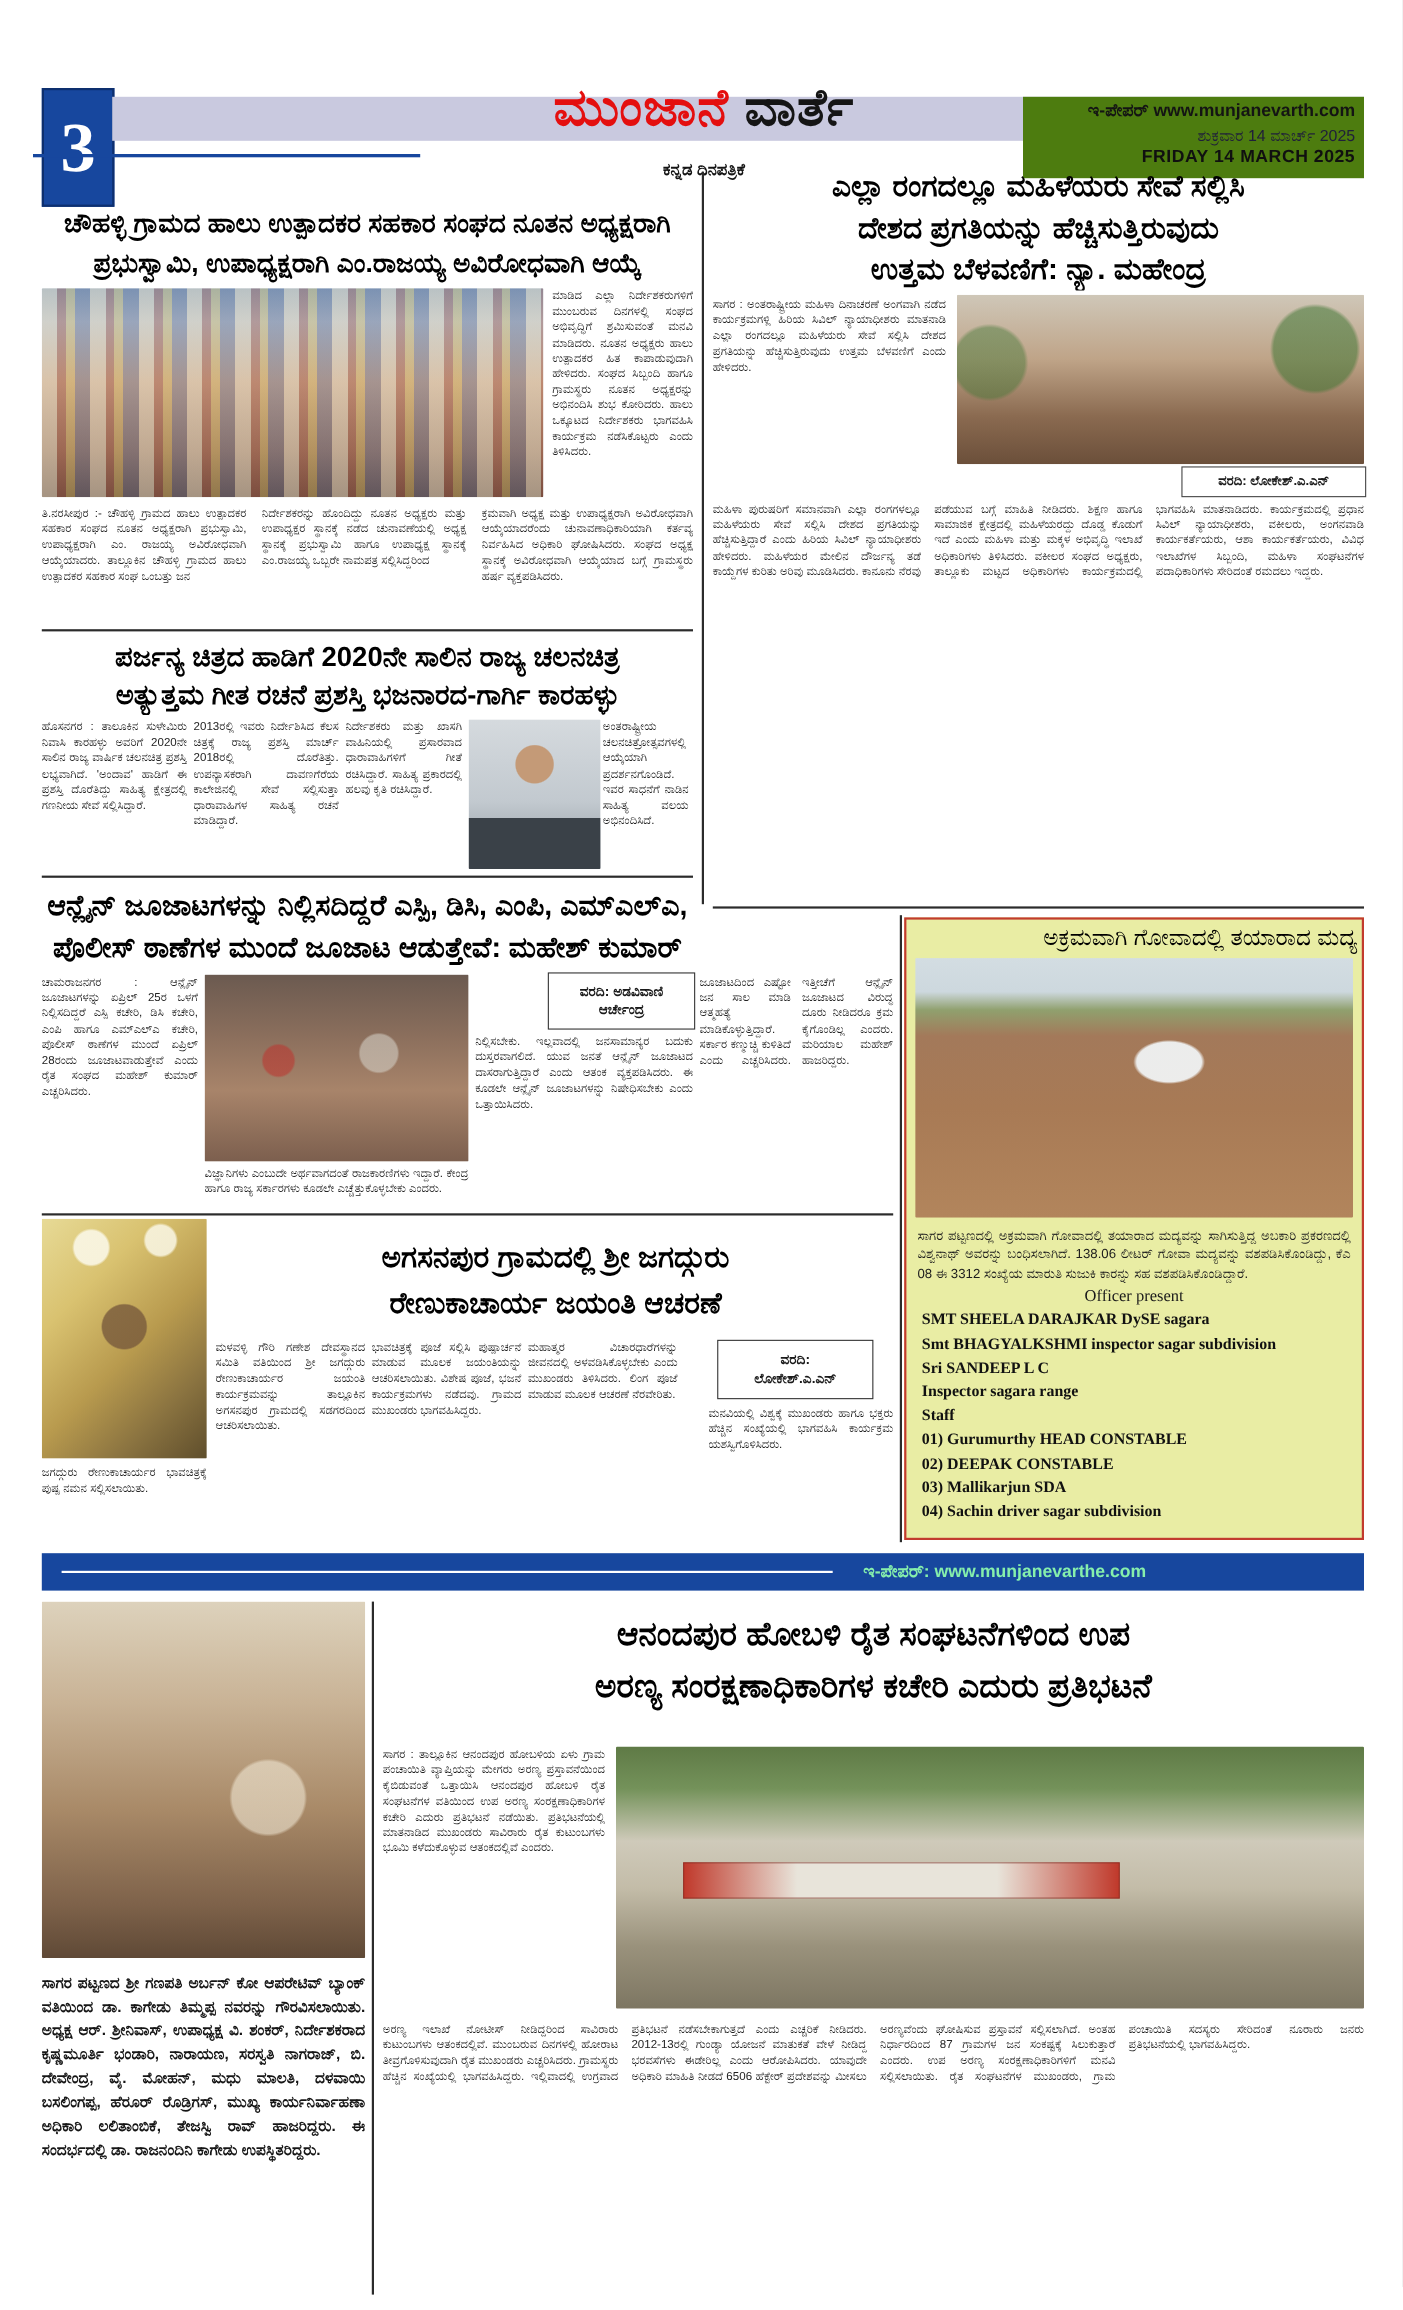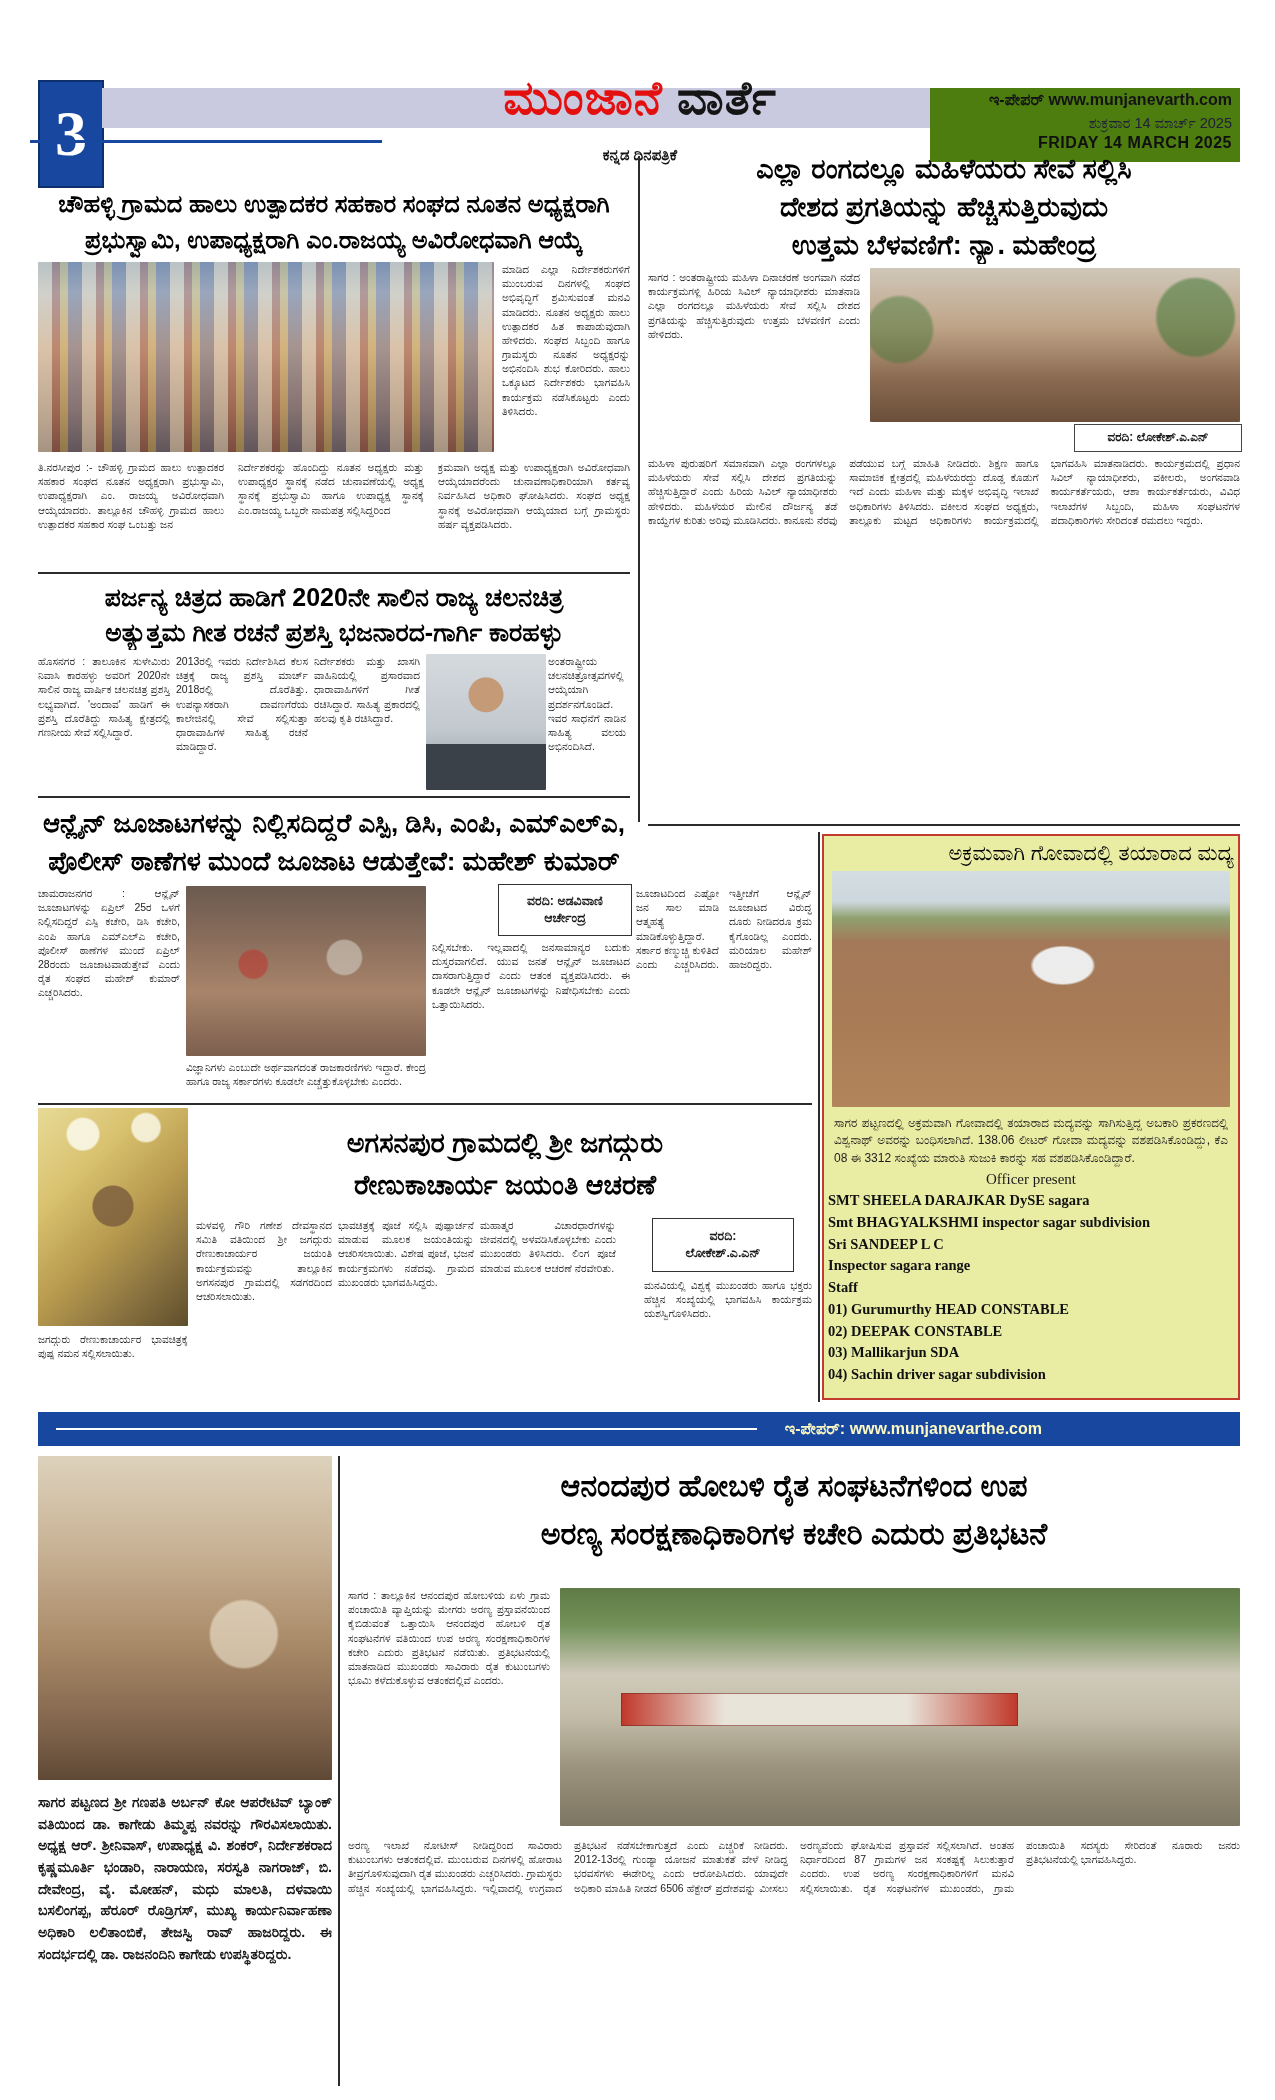--- a/index.html
+++ b/index.html
@@ -24,25 +24,25 @@
                    font-family:"Liberation Sans",sans-serif;}
   #masthead{text-align:center;font-size:47px;font-weight:bold;letter-spacing:1px;white-space:nowrap;}
   #masthead .red{color:#e40f0f;} #masthead .blk{color:#151515;margin-left:14px;}
   #tagline{text-align:center;font-size:15px;font-weight:bold;color:#141414;}
   
   #liquor-box{background:#e9eda4;border:2.5px solid #c23b2e;box-sizing:border-box;}
   #liquor-box .lb-head{font-size:21px;font-weight:normal;text-align:right;padding:5px 4px 4px;color:#000;}
   #liquor-box .lb-para{font-size:12px;line-height:1.45;text-align:justify;padding:8px 10px 2px;color:#1c1c1c;}
   #liquor-box .lb-title{font-family:"Liberation Serif",serif;font-weight:normal;font-size:15px;text-align:center;padding-top:2px;}
   #liquor-box .lb-list{font-family:"Liberation Serif",serif;font-weight:bold;font-size:14.5px;line-height:1.5;
-                       padding:2px 8px 6px 4px;color:#111;}
+                       padding:2px 8px 6px 14px;color:#111;}
   
   #mid-banner{background:#17479e;display:flex;align-items:center;padding:0 18px;box-sizing:border-box;}
   #mid-banner .rule{flex:1;height:2px;background:#fff;margin-right:28px;}
-  #mid-banner .lbl{color:#fef9c3;font-weight:bold;font-size:16px;white-space:nowrap;margin-right:180px;}
+  #mid-banner .lbl{color:#86efac;font-weight:bold;font-size:16px;white-space:nowrap;margin-right:180px;}
   
   #photo-milk{background:
     repeating-linear-gradient(90deg,rgba(236,226,204,.45) 0 14px,rgba(158,62,50,.30) 14px 22px,rgba(232,202,92,.30) 22px 30px,rgba(72,92,152,.28) 30px 44px),
     linear-gradient(180deg,#8fa7bd 0%,#b9c2c9 16%,#caa98c 45%,#9c7a62 78%,#6b5344 100%);}
   #photo-court{background:
     radial-gradient(circle at 88% 32%,rgba(64,118,52,.55) 0 11%,transparent 12%),
     radial-gradient(circle at 8% 40%,rgba(64,118,52,.45) 0 9%,transparent 10%),
     linear-gradient(180deg,#cfc7b8 0%,#bfa488 38%,#8a6a50 72%,#6b4f3a 100%);}
   #photo-writer{background:
     radial-gradient(circle at 50% 30%,#c49a77 0 15%,transparent 16%),

